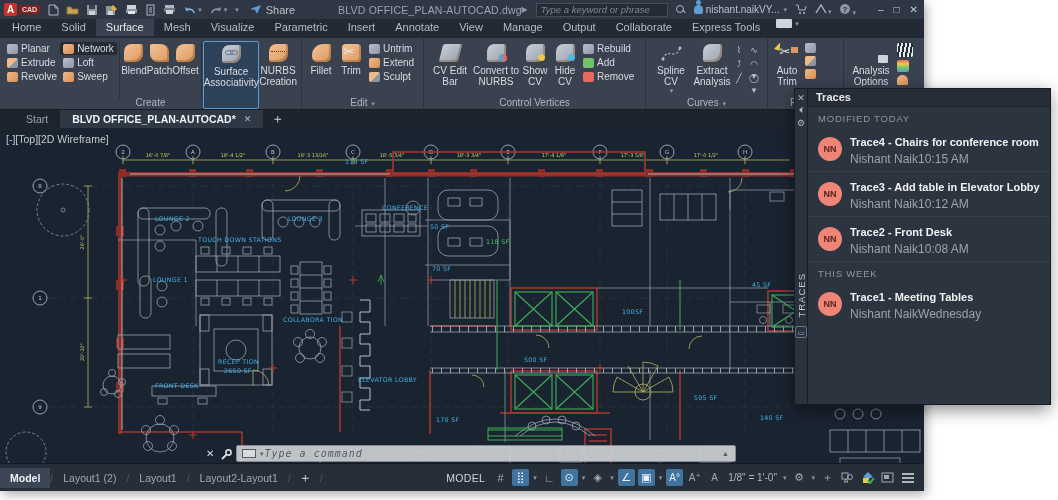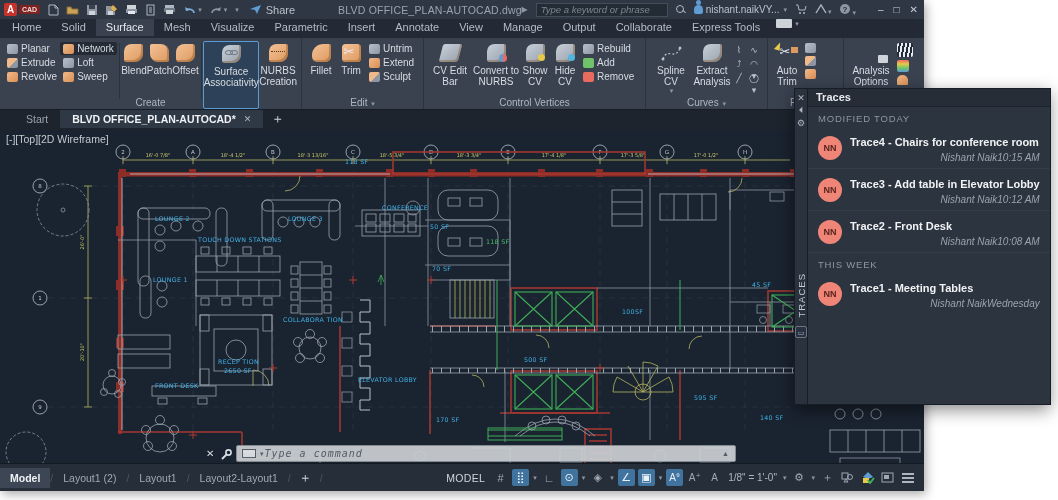--- a/index.html
+++ b/index.html
@@ -110,21 +110,21 @@
   .rail-label { margin-top:145px; writing-mode:vertical-rl; transform:rotate(180deg); font-size:9.5px; letter-spacing:1px; color:#c3cad2; }
   .rail-btn { margin-top:8px; width:12px; height:12px; border:1px solid #6b7584; border-radius:2px; font-size:7px; line-height:11px; text-align:center; color:#9fb7d9; }
   .pbody { flex:1; background:#313945; border:1px solid #171d26; border-left:none; display:flex; flex-direction:column; }
   .ptitle { height:18px; background:#262d37; border-bottom:1px solid #1e242d; color:#e8eaed; font-size:11px; font-weight:bold; padding:2px 8px; }
   .plist { flex:1; background:#2c343f; overflow:hidden; }
   .psection { padding:6px 10px 3px; color:#8d97a2; font-size:9.5px; letter-spacing:.8px; }
   .trow { display:flex; align-items:center; gap:8px; padding:5px 10px; border-bottom:1px solid #353d49; cursor:default; }
   .avatar { width:24px; height:24px; border-radius:50%; background:#ef8577; color:#59241d; font-size:9px; font-weight:bold; display:flex; align-items:center; justify-content:center; flex:0 0 auto; }
   .tmain { flex:1; min-width:0; }
   .ttitle { color:#f0f2f4; font-size:11px; font-weight:bold; white-space:nowrap; }
-  .tmeta { display:flex; justify-content:flex-end; color:#9aa4ae; font-size:10px; margin-top:2px;font-style:italic; }
+  .tmeta { display:flex; justify-content:flex-start; color:#9aa4ae; font-size:12px; margin-top:2px; }
 </style>
 </head>
 <body>
 <div id="stage">
 
 <div id="appwin">
 
   <div class="titlebar">
     <div class="acad-logo">
       <span class="acad-a">A</span>

